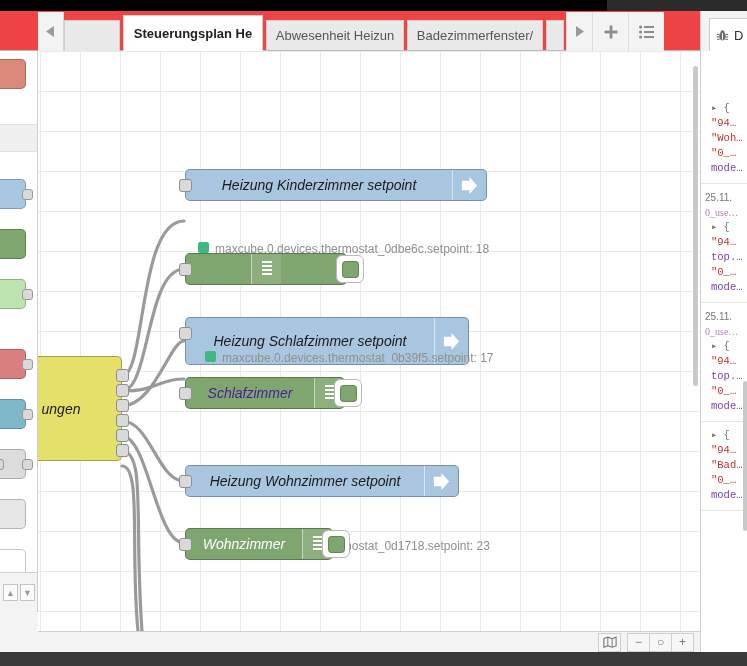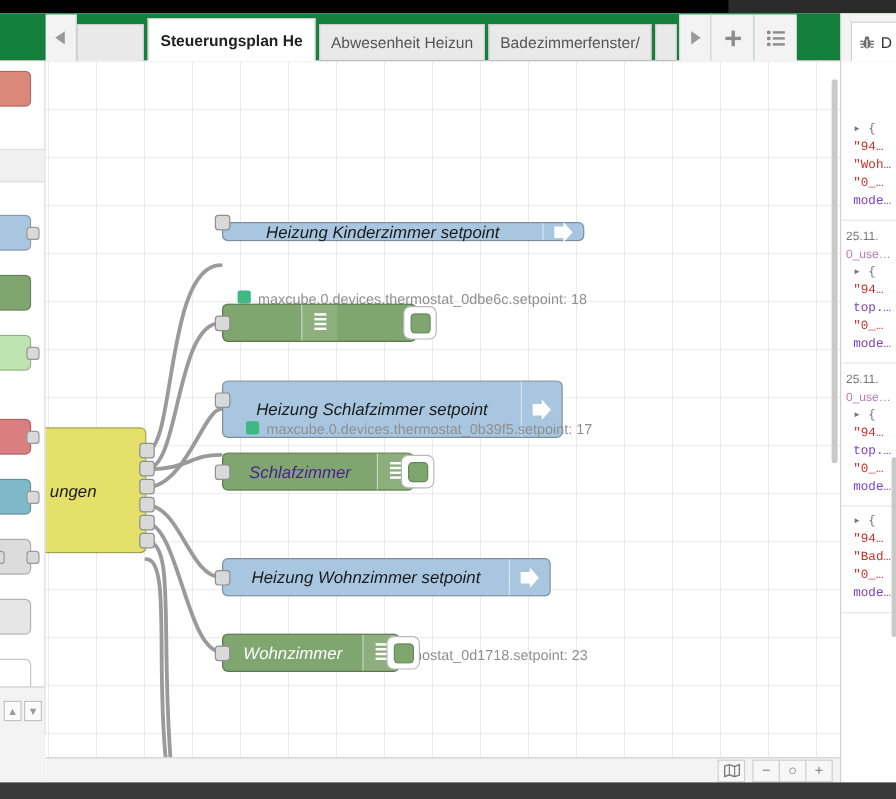--- a/index.html
+++ b/index.html
@@ -22,21 +22,21 @@
 
   
   .app {
     position: absolute; left: 0; top: 11px; width: 747px; height: 641px;
     background: #f3f3f3;
   }
 
   
   .header {
     position: absolute; left: 0; top: 0; width: 747px; height: 40px;
-    background: #15803d;
+    background: #ef4444;
     border-bottom: 1px solid #bbbbbb;
   }
   .tabstrip {
     position: absolute; left: 38px; top: 0; width: 662px; height: 40px;
     display: flex; align-items: flex-end;
   }
   .scroll-btn {
     width: 26px; height: 39px;
     display: flex; align-items: center; justify-content: center;
     background: #f3f3f3;
@@ -250,21 +250,21 @@
     font-family: "Liberation Mono", monospace;
   }
   .dbg-entry {
     position: relative;
     padding: 6px 4px 7px 4px;
     border-bottom: 1px solid #e6e6e6;
   }
   .dbg-meta { font-size: 10px; color: #777777; line-height: 15px;
               font-family: "Liberation Sans", sans-serif; white-space: nowrap; }
   .dbg-topic { font-size: 10px; color: #b57db5; line-height: 15px;
-               font-family: Liberation Sans, sans-serif; white-space: nowrap; }
+               font-family: Liberation Serif, serif; white-space: nowrap; }
   .dbg-body { padding-left: 6px; }
   .dbg-line { font-size: 10.5px; line-height: 15px; white-space: nowrap; }
   .c-red { color: #c9302c; }
   .c-purple { color: #7b3fbf; }
   .c-gray { color: #777777; }
 
   .sb-scroll {
     position: absolute; right: 0; top: 330px; width: 4px; height: 150px;
     background: #c9c9c9; border-radius: 2px;
   }
@@ -404,21 +404,21 @@
     <div class="node node-yellow" style="left:-38px; top:305px; width:122px; height:105px;">
       <div class="node-label" style="text-align:center;">ungen</div>
     </div>
     <div class="port" style="left:78px; top:318px;"></div>
     <div class="port" style="left:78px; top:333px;"></div>
     <div class="port" style="left:78px; top:348px;"></div>
     <div class="port" style="left:78px; top:363px;"></div>
     <div class="port" style="left:78px; top:378px;"></div>
     <div class="port" style="left:78px; top:393px;"></div>
 
-    <div class="node node-blue" style="left:147px; top:118px; width:302px; height:16px;margin-top:16px;">
+    <div class="node node-blue" style="left:147px; top:118px; width:302px; height:32px;">
       <div class="node-label">Heizung Kinderzimmer setpoint</div>
       <div class="link-arrow">
         <svg width="19" height="19" viewBox="0 0 20 20">
           <polygon points="2,5 10,5 10,1 18,10 10,19 10,15 2,15" fill="#ffffff"></polygon>
         </svg>
       </div>
     </div>
     <div class="port" style="left:141px; top:128px;"></div>
     <div class="node-status" style="left:160px; top:191px;">
       <span class="status-dot"></span>

